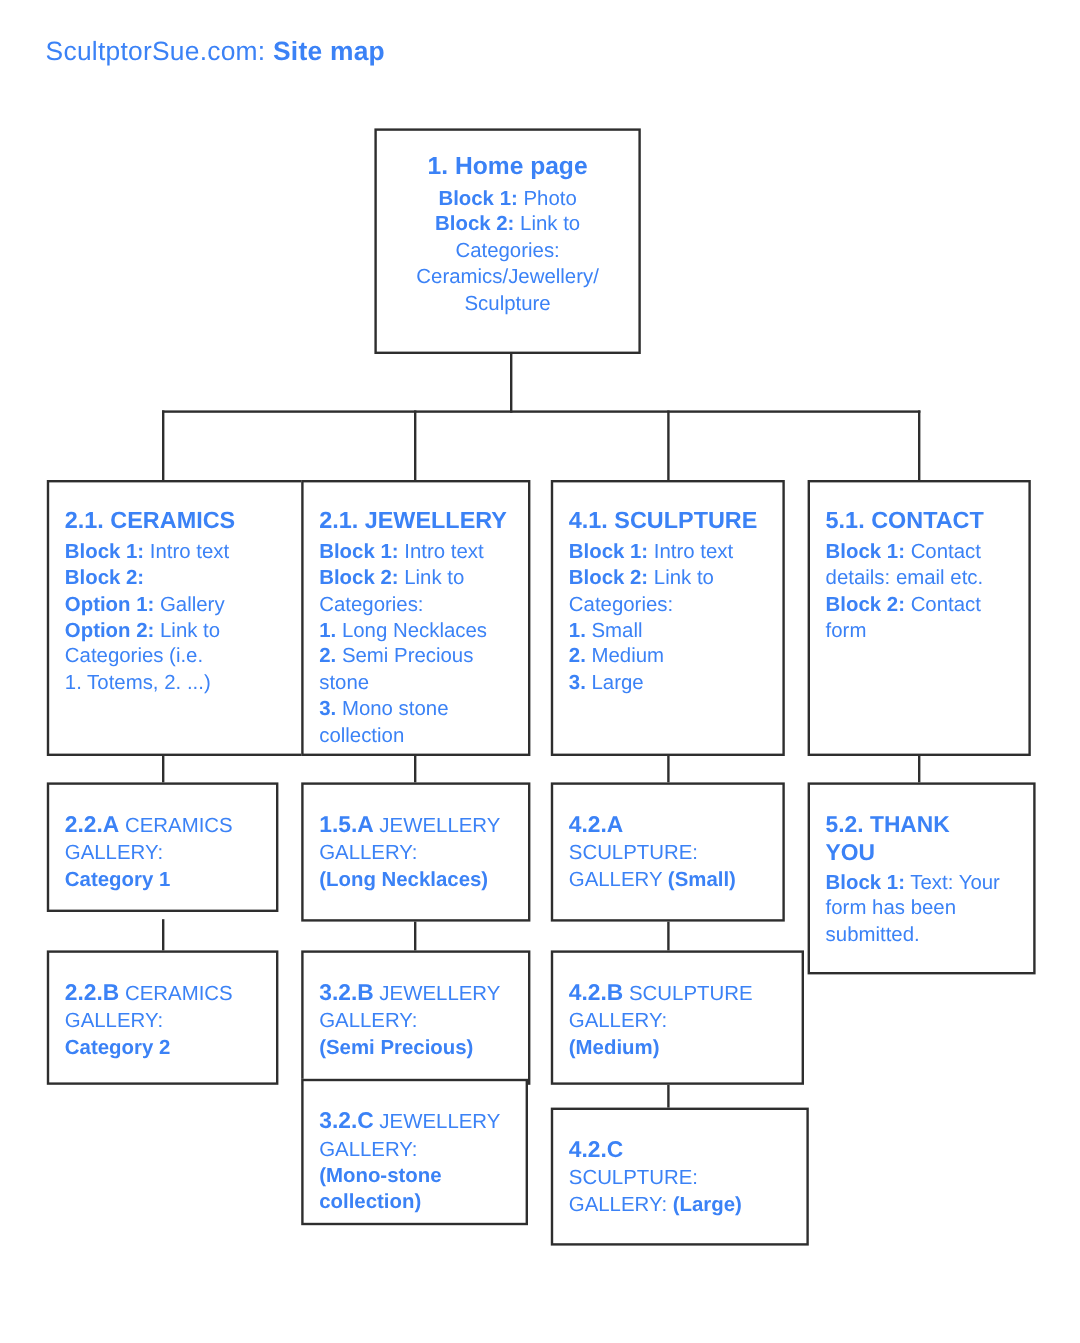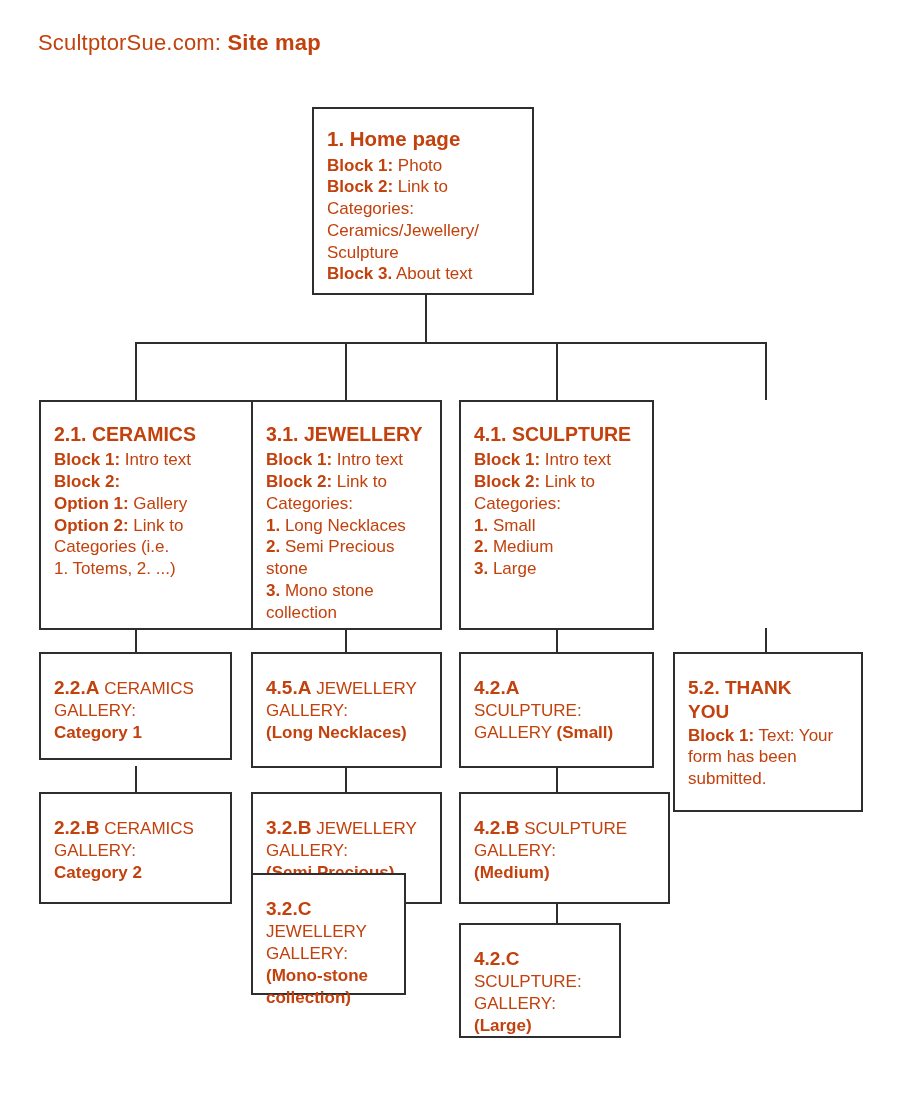--- a/index.html
+++ b/index.html
@@ -1,27 +1,27 @@
 <!DOCTYPE html>
 <html><head>
 <meta charset="utf-8">
 <style>
   html,body { margin:0; padding:0; background:#ffffff; }
   #canvas {
     position:relative; width:900px; height:1119px; background:#ffffff;
-    font-family:"Liberation Sans", sans-serif; color:#c2410c;
+    font-family:"Liberation Sans", sans-serif; color:#3b82f6;
     overflow:hidden;
   }
   #title { position:absolute; left:38px; top:30px; font-size:22px; letter-spacing:0.2px; }
   #title .b { font-weight:700; }
   .box {
     position:absolute; box-sizing:border-box; background:#ffffff;
     border:2px solid #2e2e2e; padding:22px 13px 0 13px;
   }
-  .box.home { padding-top:17px; }
+  .box.home { padding-top:17px;text-align:center; }
   .box.lvl2 { padding-top:20px; }
   .heading { font-weight:700; font-size:19.5px; line-height:1.3; margin-bottom:2px; white-space:pre-wrap; }
   .box.home .heading { font-size:20.5px; }
   .line { font-size:17px; line-height:1.28; white-space:pre-wrap; }
   .seg-b { font-weight:700;margin-top:16px; }
   .seg-lead { font-weight:700; font-size:19px; }
   .conn { position:absolute; background:#2e2e2e; }
   .conn.v { width:2px; }
   .conn.h { height:2px; }
 </style>
@@ -49,37 +49,36 @@
   <div class="conn v" style="left:556px;top:902px;height:23px"></div>
 
   <div class="box home" style="left:312px;top:107px;width:222px;height:188px">
     <div class="heading">1. Home page</div>
     <div class="content">
         <div class="line"><span class="seg seg-b">Block 1:</span><span class="seg"> Photo</span></div>
         <div class="line"><span class="seg seg-b">Block 2:</span><span class="seg"> Link to</span></div>
         <div class="line"><span class="seg">Categories:</span></div>
         <div class="line"><span class="seg">Ceramics/Jewellery/</span></div>
         <div class="line"><span class="seg">Sculpture</span></div>
-        <div class="line"><span class="seg seg-b">Block 3.</span><span class="seg"> About text</span></div>
       </div>
   </div>
 
   <div class="box lvl2" style="left:39px;top:400px;width:230px;height:230px">
     <div class="heading">2.1. CERAMICS</div>
     <div class="content">
         <div class="line"><span class="seg seg-b">Block 1:</span><span class="seg"> Intro text</span></div>
         <div class="line"><span class="seg seg-b">Block 2:</span></div>
         <div class="line"><span class="seg seg-b">Option 1:</span><span class="seg"> Gallery</span></div>
         <div class="line"><span class="seg seg-b">Option 2:</span><span class="seg"> Link to</span></div>
         <div class="line"><span class="seg">Categories (i.e.</span></div>
         <div class="line"><span class="seg">1. Totems, 2. ...)</span></div>
       </div>
   </div>
   <div class="box lvl2" style="left:251px;top:400px;width:191px;height:230px">
-    <div class="heading">3.1. JEWELLERY</div>
+    <div class="heading">2.1. JEWELLERY</div>
     <div class="content">
         <div class="line"><span class="seg seg-b">Block 1:</span><span class="seg"> Intro text</span></div>
         <div class="line"><span class="seg seg-b">Block 2:</span><span class="seg"> Link to</span></div>
         <div class="line"><span class="seg">Categories:</span></div>
         <div class="line"><span class="seg seg-b">1.</span><span class="seg"> Long Necklaces</span></div>
         <div class="line"><span class="seg seg-b">2.</span><span class="seg"> Semi Precious</span></div>
         <div class="line"><span class="seg">stone</span></div>
         <div class="line"><span class="seg seg-b">3.</span><span class="seg"> Mono stone</span></div>
         <div class="line"><span class="seg">collection</span></div>
       </div>
@@ -88,31 +87,40 @@
     <div class="heading">4.1. SCULPTURE</div>
     <div class="content">
         <div class="line"><span class="seg seg-b">Block 1:</span><span class="seg"> Intro text</span></div>
         <div class="line"><span class="seg seg-b">Block 2:</span><span class="seg"> Link to</span></div>
         <div class="line"><span class="seg">Categories:</span></div>
         <div class="line"><span class="seg seg-b">1.</span><span class="seg"> Small</span></div>
         <div class="line"><span class="seg seg-b">2.</span><span class="seg"> Medium</span></div>
         <div class="line"><span class="seg seg-b">3.</span><span class="seg"> Large</span></div>
       </div>
   </div>
+  <div class="box lvl2" style="left:673px;top:400px;width:186px;height:230px">
+    <div class="heading">5.1. CONTACT</div>
+    <div class="content">
+        <div class="line"><span class="seg seg-b">Block 1:</span><span class="seg"> Contact</span></div>
+        <div class="line"><span class="seg">details: email etc.</span></div>
+        <div class="line"><span class="seg seg-b">Block 2:</span><span class="seg"> Contact</span></div>
+        <div class="line"><span class="seg">form</span></div>
+      </div>
+  </div>
 
   <div class="box leaf" style="left:39px;top:652px;width:193px;height:108px">
     <div class="content">
         <div class="line"><span class="seg seg-b seg-lead">2.2.A</span><span class="seg"> CERAMICS</span></div>
         <div class="line"><span class="seg">GALLERY:</span></div>
         <div class="line"><span class="seg seg-b">Category 1</span></div>
       </div>
   </div>
   <div class="box leaf" style="left:251px;top:652px;width:191px;height:116px">
     <div class="content">
-        <div class="line"><span class="seg seg-b seg-lead">4.5.A</span><span class="seg"> JEWELLERY</span></div>
+        <div class="line"><span class="seg seg-b seg-lead">1.5.A</span><span class="seg"> JEWELLERY</span></div>
         <div class="line"><span class="seg">GALLERY:</span></div>
         <div class="line"><span class="seg seg-b">(Long Necklaces)</span></div>
       </div>
   </div>
   <div class="box leaf" style="left:459px;top:652px;width:195px;height:116px">
     <div class="content">
         <div class="line"><span class="seg seg-b seg-lead">4.2.A</span></div>
         <div class="line"><span class="seg">SCULPTURE:</span></div>
         <div class="line"><span class="seg">GALLERY </span><span class="seg seg-b">(Small)</span></div>
       </div>
@@ -142,29 +150,29 @@
       </div>
   </div>
   <div class="box leaf" style="left:459px;top:792px;width:211px;height:112px">
     <div class="content">
         <div class="line"><span class="seg seg-b seg-lead">4.2.B</span><span class="seg"> SCULPTURE</span></div>
         <div class="line"><span class="seg">GALLERY:</span></div>
         <div class="line"><span class="seg seg-b">(Medium)</span></div>
       </div>
   </div>
 
-  <div class="box leaf" style="left:251px;top:873px;width:155px;height:122px">
+  <div class="box leaf" style="left:251px;top:899px;width:189px;height:122px">
     <div class="content">
         <div class="line"><span class="seg seg-b seg-lead">3.2.C</span><span class="seg"> JEWELLERY</span></div>
         <div class="line"><span class="seg">GALLERY:</span></div>
         <div class="line"><span class="seg seg-b">(Mono-stone</span></div>
         <div class="line"><span class="seg seg-b">collection)</span></div>
       </div>
   </div>
-  <div class="box leaf" style="left:459px;top:923px;width:162px;height:115px">
+  <div class="box leaf" style="left:459px;top:923px;width:215px;height:115px">
     <div class="content">
         <div class="line"><span class="seg seg-b seg-lead">4.2.C</span></div>
         <div class="line"><span class="seg">SCULPTURE:</span></div>
         <div class="line"><span class="seg">GALLERY: </span><span class="seg seg-b">(Large)</span></div>
       </div>
   </div>
 
 </div>
 
 </body></html>

